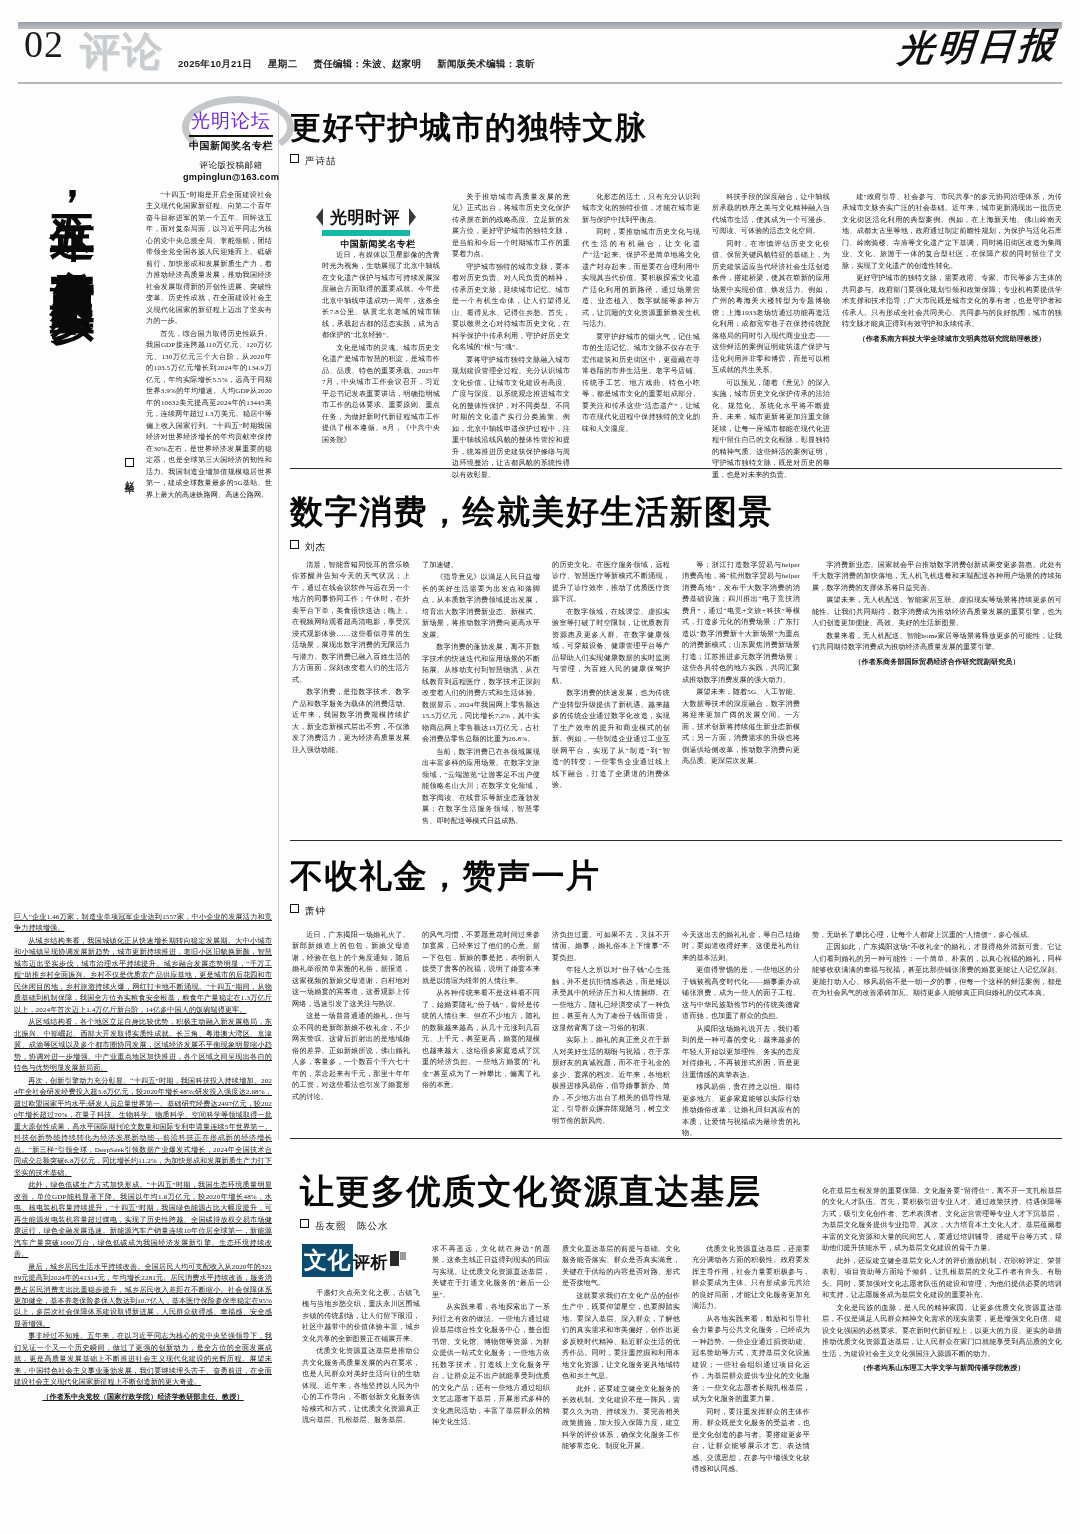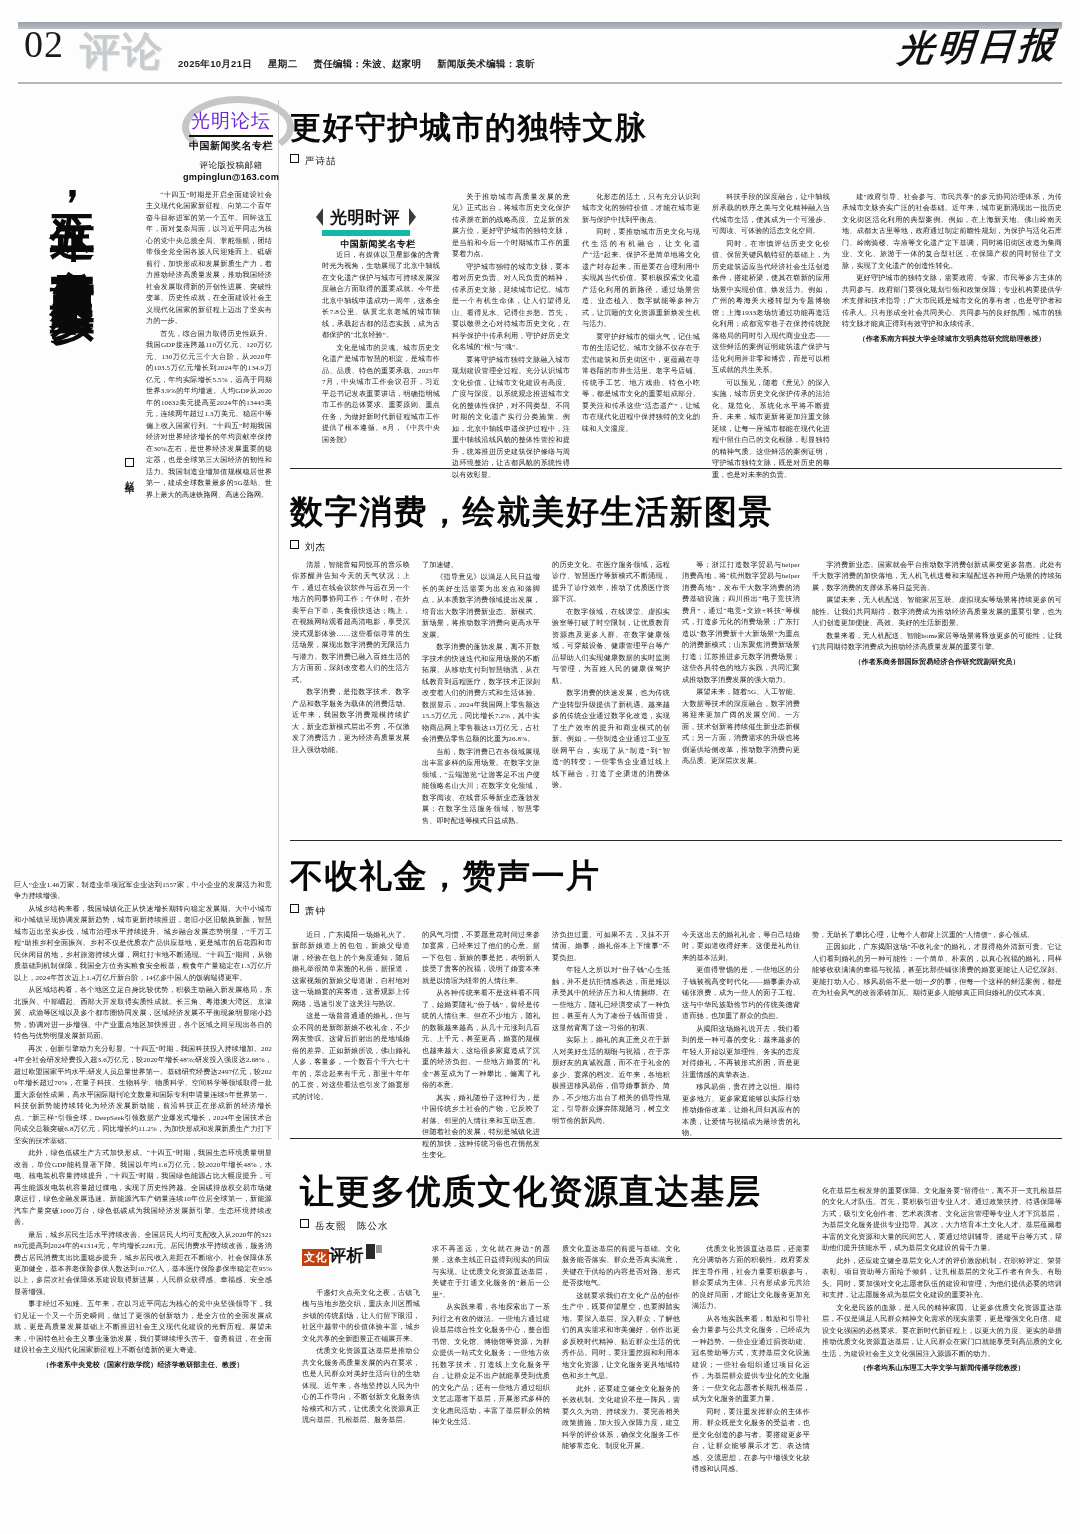--- a/index.html
+++ b/index.html
@@ -200,22 +200,23 @@
 
   .lf-col {
     position: absolute;
     top: 190px;
     width: 127px;
   }
 
   
   .left-lower {
     position: absolute;
-    left: 14px; top: 880px;
+    left: 14px; top: 912px;
     width: 258px;
+    text-decoration: underline;
   }
 
   
   .art-title {
     font-size: 31px;
     font-weight: 700;
     letter-spacing: 1.5px;
     color: #080808;
     line-height: 1.15;
     font-family: "Liberation Serif", serif;
@@ -279,23 +280,23 @@
     width: 112px;
   }
 
   .badge-wenhua {
     width: 124px;
     margin: 2px 0 5px 0;
     position: relative;
   }
   .badge-wenhua .bw-blk {
     display: inline-block;
-    background: #c2410c;
+    background: #0c4a6e;
     color: #fff;
-    font-size: 11px;
+    font-size: 23px;
     font-weight: 700;
     padding: 1px 2px;
     letter-spacing: 0.5px;
   }
   .badge-wenhua .bw-pln {
     display: inline-block;
     font-size: 17px;
     font-weight: 700;
     letter-spacing: 0.5px;
     color: #111;
@@ -450,21 +451,20 @@
     </div>
   </div>
 
   <div class="col-text" style="position:absolute; left:292px; top:930px; width:118px;">
     <p>近日，广东揭阳一场婚礼火了。新郎新娘道上的包包，新娘父母道谢，经验在包上的个角度通知，随后婚礼举很简单素雅的礼俗，据报道，这家视频的新娘父母道谢，自村地对这一场婚宴的宾客道，这番观影上传网络，迅速引发了这关注与热议。</p>
     <p>这是一场普普通通的婚礼，但与众不同的是新郎新娘不收礼金，不少网友赞叹。这背后折射出的是地域婚俗的差异。正如新娘所说，佛山婚礼人多，客量多，一个数百个千六七十年的，亲念起来有千元，那里十年年的工资，对这些看法也引发了婚宴形式的讨论。</p>
   </div>
   <div class="col-text" style="position:absolute; left:422px; top:930px; width:118px;">
     <p class="noind">的风气习惯，不要愿意花时间过来参加宴席，已经来过了他们的心意。据一下包包，新娘的事是把，表明新人接受了贵客的祝福，说明了婚宴本来就是以情谊为纽带的人情往来。</p>
     <p>从各种传统来看不是这样看不同了，始婚要随礼“份子钱”，曾经是传统的人情往来。但在不少地方，随礼的数额越来越高，从几十元涨到几百元、上千元，甚至更高，婚宴的规模也越来越大，这给很多家庭造成了沉重的经济负担。一些地方婚宴的“礼金”甚至成为了一种攀比，偏离了礼俗的本意。</p>
-    <p>其实，婚礼随份子这种行为，是中国传统乡土社会的产物，它反映了村落、邻里的人情往来和互助互惠。但随着社会的发展，特别是城镇化进程的加快，这种传统习俗也在悄然发生变化。</p>
   </div>
   <div class="col-text" style="position:absolute; left:552px; top:930px; width:118px;">
     <p class="noind">济负担过重。可如果不去，又抹不开情面。婚事，婚礼俗本上下懂事“不要负担。</p>
     <p>年轻人之所以对“份子钱”心生抵触，并不是抗拒情感表达，而是难以承受其中的经济压力和人情捆绑。在一些地方，随礼已经演变成了一种负担，甚至有人为了凑份子钱而借贷，这显然背离了这一习俗的初衷。</p>
     <p>实际上，婚礼的真正意义在于新人对美好生活的期盼与祝福，在于亲朋好友的真诚祝愿，而不在于礼金的多少、宴席的档次。近年来，各地积极推进移风易俗，倡导婚事新办、简办，不少地方出台了相关的倡导性规定，引导群众摒弃陈规陋习，树立文明节俭的新风尚。</p>
   </div>
   <div class="col-text" style="position:absolute; left:682px; top:930px; width:118px;">
     <p class="noind">今天这出去的婚礼礼金，等自己结婚时，要如道收得好来。这便是礼尚往来的基本法则。</p>
     <p>更值得警惕的是，一些地区的分子钱被视高变时代化——婚事豪办成铺张浪费，成为一些人的面子工程。这与中华民族勤俭节约的传统美德背道而驰，也加重了群众的负担。</p>
     <p>从揭阳这场婚礼说开去，我们看到的是一种可喜的变化：越来越多的年轻人开始以更加理性、务实的态度对待婚礼，不再被形式所困，而是更注重情感的真挚表达。</p>

